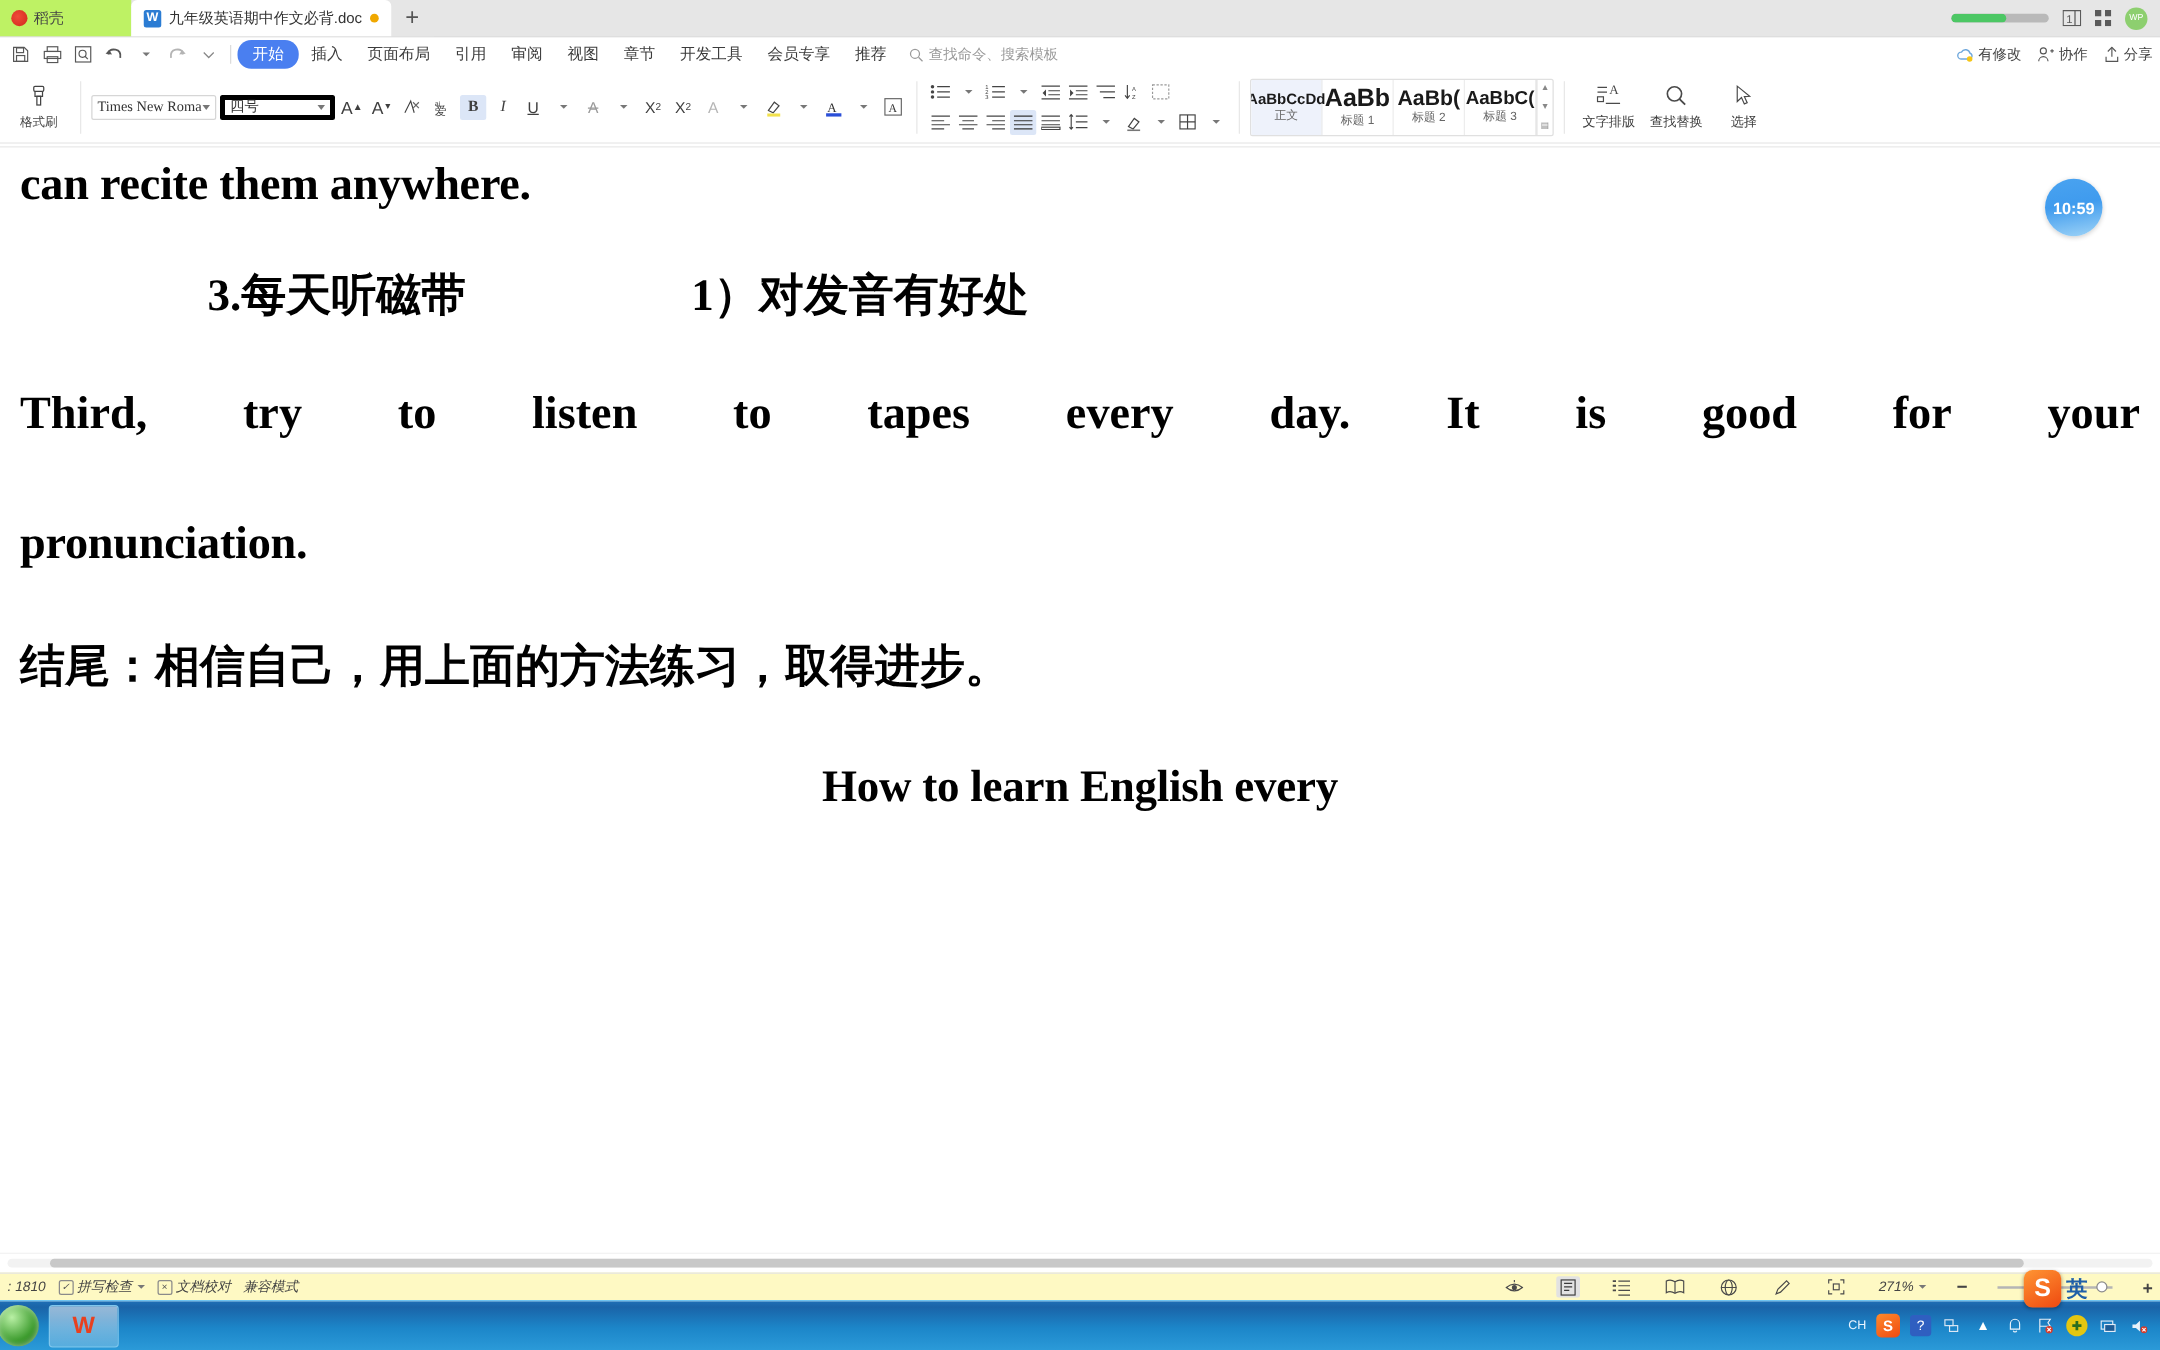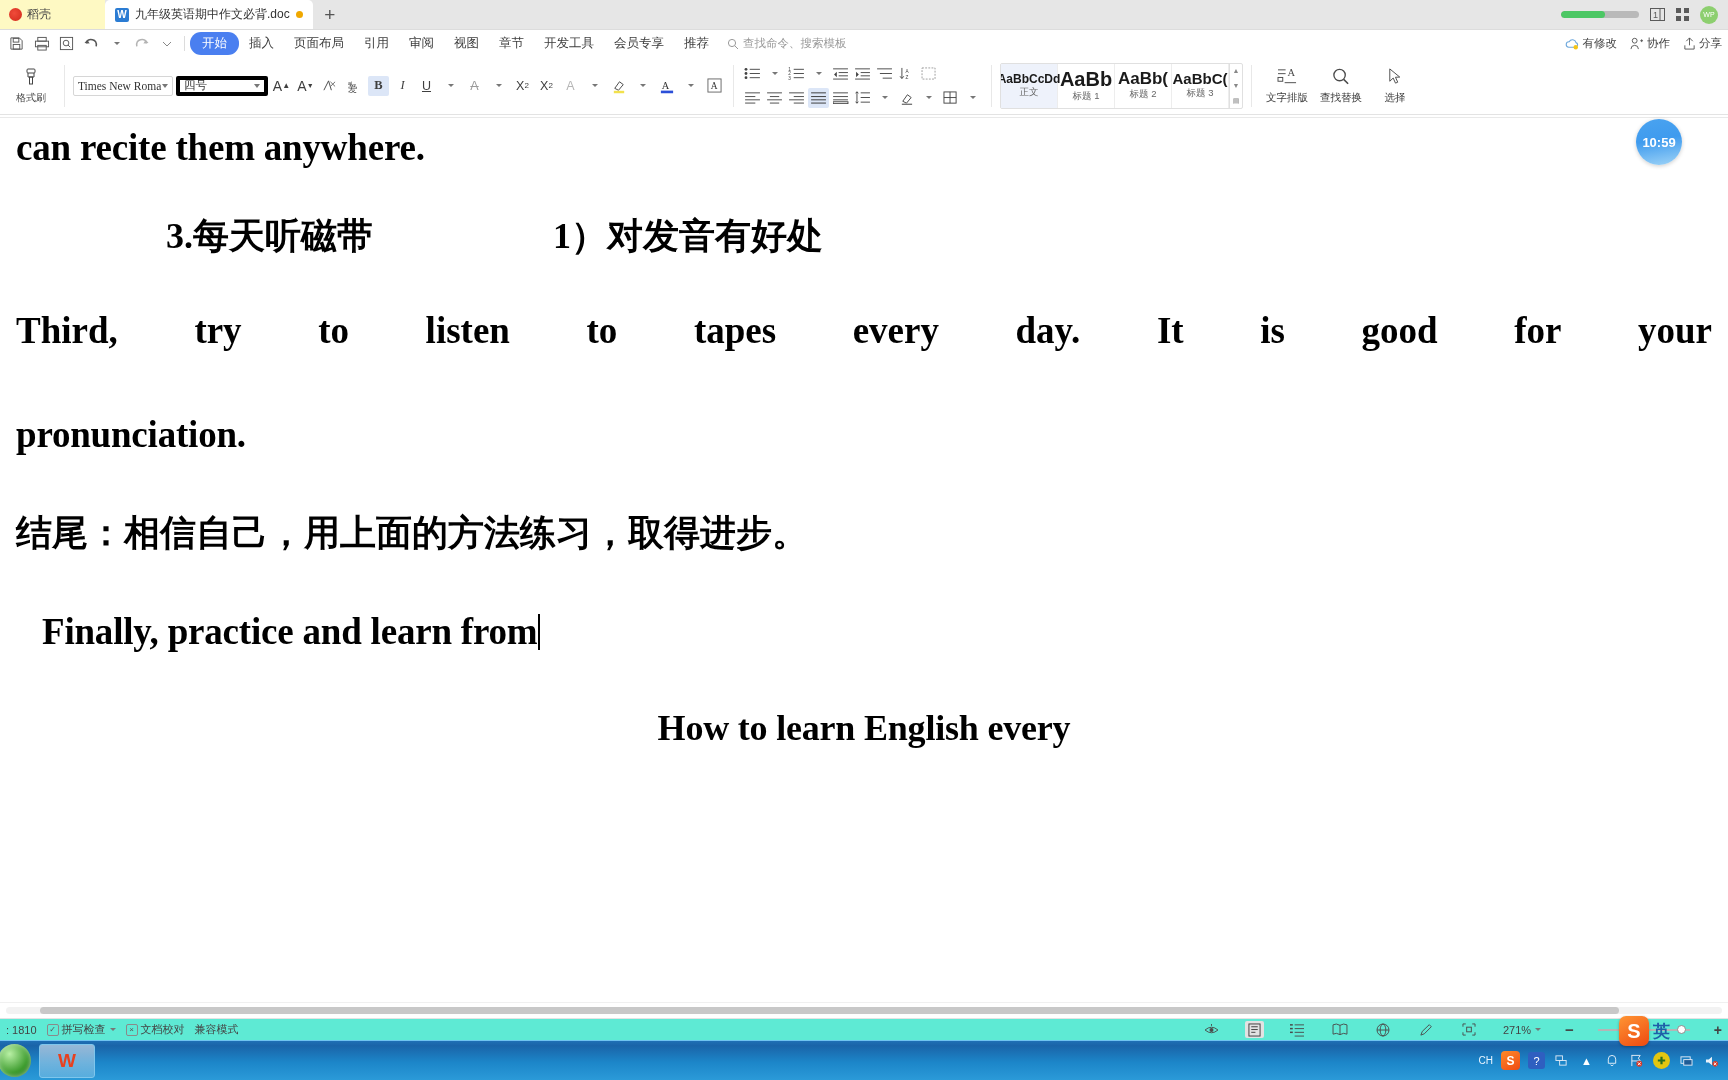--- a/index.html
+++ b/index.html
@@ -10,21 +10,21 @@
     -webkit-font-smoothing:antialiased;
   }
 
   
   .tabbar {
     height:30px; background:#e6e6e6; display:flex; align-items:stretch;
     position:relative; border-bottom:1px solid #dcdcdc;
   }
   .tab-home {
     width:105px; display:flex; align-items:center; gap:5px; padding-left:9px;
-    background:#fef9c3; font-size:12px; color:#444;
+    background:#bef264; font-size:12px; color:#444;
   }
   .logo-dot { width:13px; height:13px; border-radius:50%;
     background:radial-gradient(circle at 40% 40%, #f04b3a, #d0291a); flex:0 0 auto; }
   .tab-doc {
     min-width:205px; display:flex; align-items:center; gap:6px; padding:0 10px;
     background:#fff; font-size:12px; color:#333; border-radius:5px 5px 0 0;
     position:relative;
   }
   .doc-ico { width:14px;height:14px;background:#2b7cd3;border-radius:2px;color:#fff;
     font-size:10px;display:flex;align-items:center;justify-content:center;font-weight:bold;}
@@ -112,37 +112,37 @@
   .ruler-edge { position:absolute;top:0;left:0;right:0;height:3px;
      border-bottom:1px solid #e9e9e9;background:#fff;}
   .page { padding:0 16px; font-family:"Liberation Serif", serif; color:#000;
     font-weight:bold; }
   .line { white-space:nowrap; }
   .l-en { font-size:37px; line-height:1.0; letter-spacing:-0.2px;}
   .l-cn { font-size:36px; line-height:1.0; }
   .l-just { font-size:37px; display:flex; justify-content:space-between; }
   .caret-text { display:inline-block;width:2px;height:36px;background:#000;
      vertical-align:-6px;margin-left:1px;}
-  .timer-badge { position:absolute; right:46px; top:4px; width:46px;height:46px;
+  .timer-badge { position:absolute; right:46px; top:28px; width:46px;height:46px;
     border-radius:50%;
     background:linear-gradient(170deg,#4aa3f0 0%,#3f9bee 45%,#9fd4f7 100%);
     color:#fff;font-size:13px;font-weight:bold;display:flex;align-items:center;
     justify-content:center;box-shadow:0 1px 4px rgba(0,0,0,.2);
     font-family:"Liberation Sans",sans-serif;}
 
   
   .hscroll { height:16px;background:#fff;display:flex;align-items:center;
      border-top:1px solid #f0f0f0;padding:0 6px;}
   .hscroll-track { flex:1;height:7px;background:#f2f2f2;border-radius:4px;position:relative;}
   .hscroll-thumb { position:absolute;left:2%;width:92%;height:100%;
      background:#c8c8c8;border-radius:4px;}
 
   
-  .status { height:22px; background:#5eead4; border-top:1px solid #e3e3e3;
-    display:flex; align-items:center; font-size:11px; color:#444; padding:0 6px; gap:10px;}
+  .status { height:22px; background:#fef9c3; border-top:1px solid #e3e3e3;
+    display:flex; align-items:center; font-size:11px; color:#444; padding:0 6px; gap:10px;font-style:italic;}
   .st-item { display:flex;align-items:center;gap:3px;white-space:nowrap;}
   .st-box { width:12px;height:12px;border:1px solid #8a8a8a;border-radius:2px;
     font-size:8px;display:flex;align-items:center;justify-content:center;color:#555;}
   .status-right { margin-left:auto;display:flex;align-items:center;gap:24px;}
   .view-ic { width:19px;height:17px;display:flex;align-items:center;justify-content:center;
      font-size:13px;color:#4a4a4a;}
   .view-ic.on { background:#e2e2e2;border-radius:2px;}
   .zoom-slider { width:92px;height:2px;background:#b5b5b5;position:relative;}
   .zoom-knob { position:absolute;right:4px;top:-4px;width:9px;height:9px;border-radius:50%;
      background:#fff;border:1px solid #8b8b8b;}
@@ -632,23 +632,20 @@
       <span>good</span>
       <span>for</span>
       <span>your</span>
     </div>
 
     <div class="line l-en" style="margin-top:64px">pronunciation.</div>
 
 
     <div class="line l-cn" style="margin-top:62px">结尾：相信自己，用上面的方法练习，取得进步。</div>
 
-    <div class="line l-en" style="margin-top:62px; padding-left:26px">
-      <span>Finally, practice and learn from</span><span class="caret-text"></span>
-    </div>
 
     <div class="line l-en" style="margin-top:60px; text-align:center; font-size:36px">How to learn English every</div>
   </div>
 </div>
 
 <div class="hscroll">
   <div class="hscroll-track">
     <div class="hscroll-thumb"></div>
   </div>
 </div>

